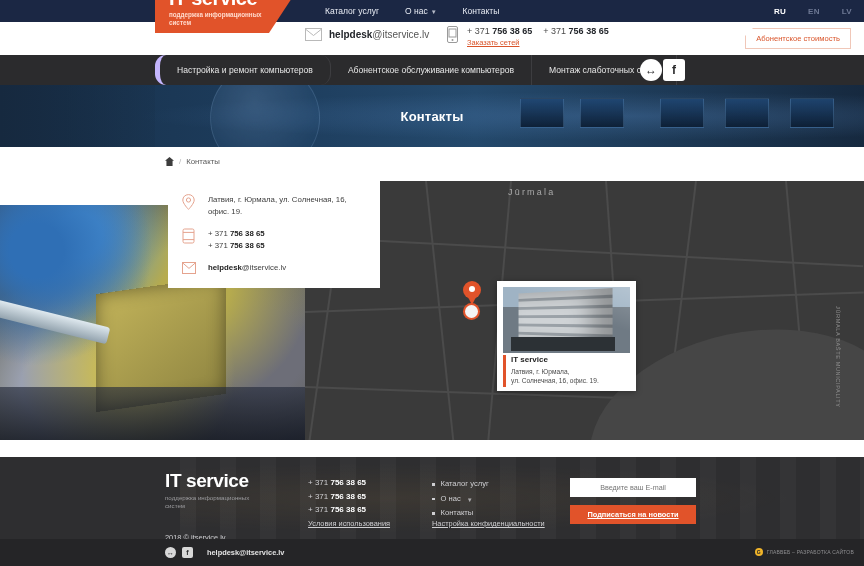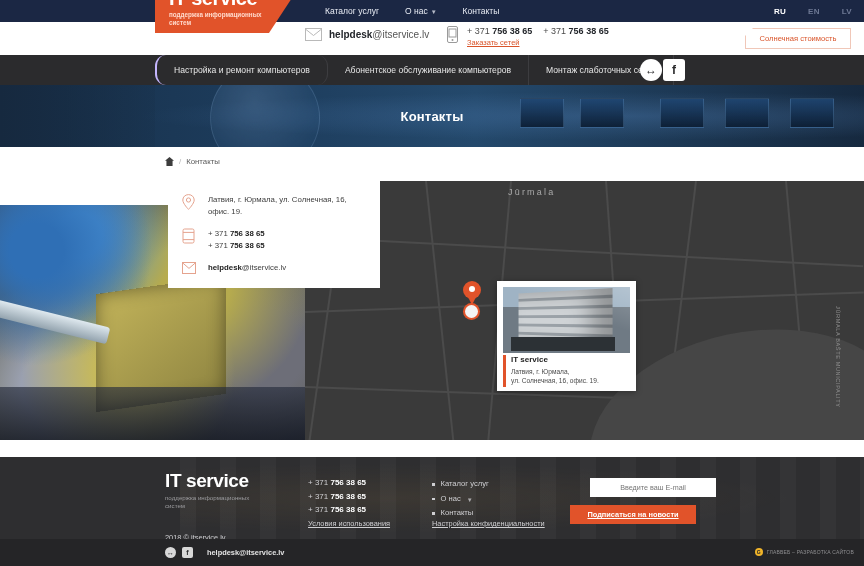--- a/index.html
+++ b/index.html
@@ -89,21 +89,21 @@
   }
   .subnav-inner {
     position: absolute; left: 155px; top: 0; height: 30px;
     display: flex; align-items: stretch;
   }
   .subnav-inner a {
     color: #e6e6e6; font-size: 8.6px; text-decoration: none;
     display: flex; align-items: center; padding: 0 17px;
     border-right: 1px solid #3d3d40; white-space: nowrap;
   }
-  .subnav-inner a:first-child { border-left: 2px solid #c4b5fd; border-radius: 11px; }
+  .subnav-inner a:first-child { border-left: 5px solid #c4b5fd; border-radius: 11px; }
   .social-group {
     position: absolute; left: 640px; top: 0; height: 30px;
     display: flex; align-items: center; gap: 1px;
   }
   .soc {
     width: 22px; height: 22px; border-radius: 50%;
     background: #fff; color: #2b2b2d;
     display: flex; align-items: center; justify-content: center;
     font-size: 12px; font-weight: bold; cursor: pointer;
   }
@@ -400,21 +400,21 @@
             <span>+ 371 </span><b>756 38 65</b>
           </span>
           <span class="ph">
             <span>+ 371 </span><b>756 38 65</b>
           </span>
         </div>
         <a class="callback" href="#">Заказать сетей</a>
       </div>
     </div>
 
-    <div class="calc-btn">Солнечная стоимость</div>
+    <div class="calc-btn">Абонентское стоимость</div>
   </div>
 
   <div class="logo-wrap">
     <div class="logo-main">IT service</div>
     <div class="logo-sub">поддержка информационных систем</div>
   </div>
 
   <div class="subnav">
     <div class="subnav-inner">
       <a href="#">Настройка и ремонт компьютеров</a>
@@ -561,21 +561,21 @@
       <span>О нас</span>
       <span class="caret">▼</span>
     </div>
     <div class="mi">
       <span class="bullet"></span>
       <span>Контакты</span>
     </div>
   </div>
   <a class="f-privacy" href="#" style="z-index:4;">Настройка конфиденциальности</a>
 
-  <input class="f-sub-input" style="z-index: 4; margin-left: 20px;" type="text" placeholder="Введите ваш E-mail">
+  <input class="f-sub-input" style="z-index: 4;" type="text" placeholder="Введите ваш E-mail">
   <button class="f-sub-btn" style="z-index:4;text-decoration:underline;">Подписаться на новости</button>
 
   <div class="f-bottom">
     <div class="fb-soc">
       <div class="s2">↔</div>
       <div class="s2 fb">f</div>
     </div>
     <div class="fb-email">helpdesk@itservice.lv</div>
     <div class="fb-credit">
       <span class="gw">G</span>

